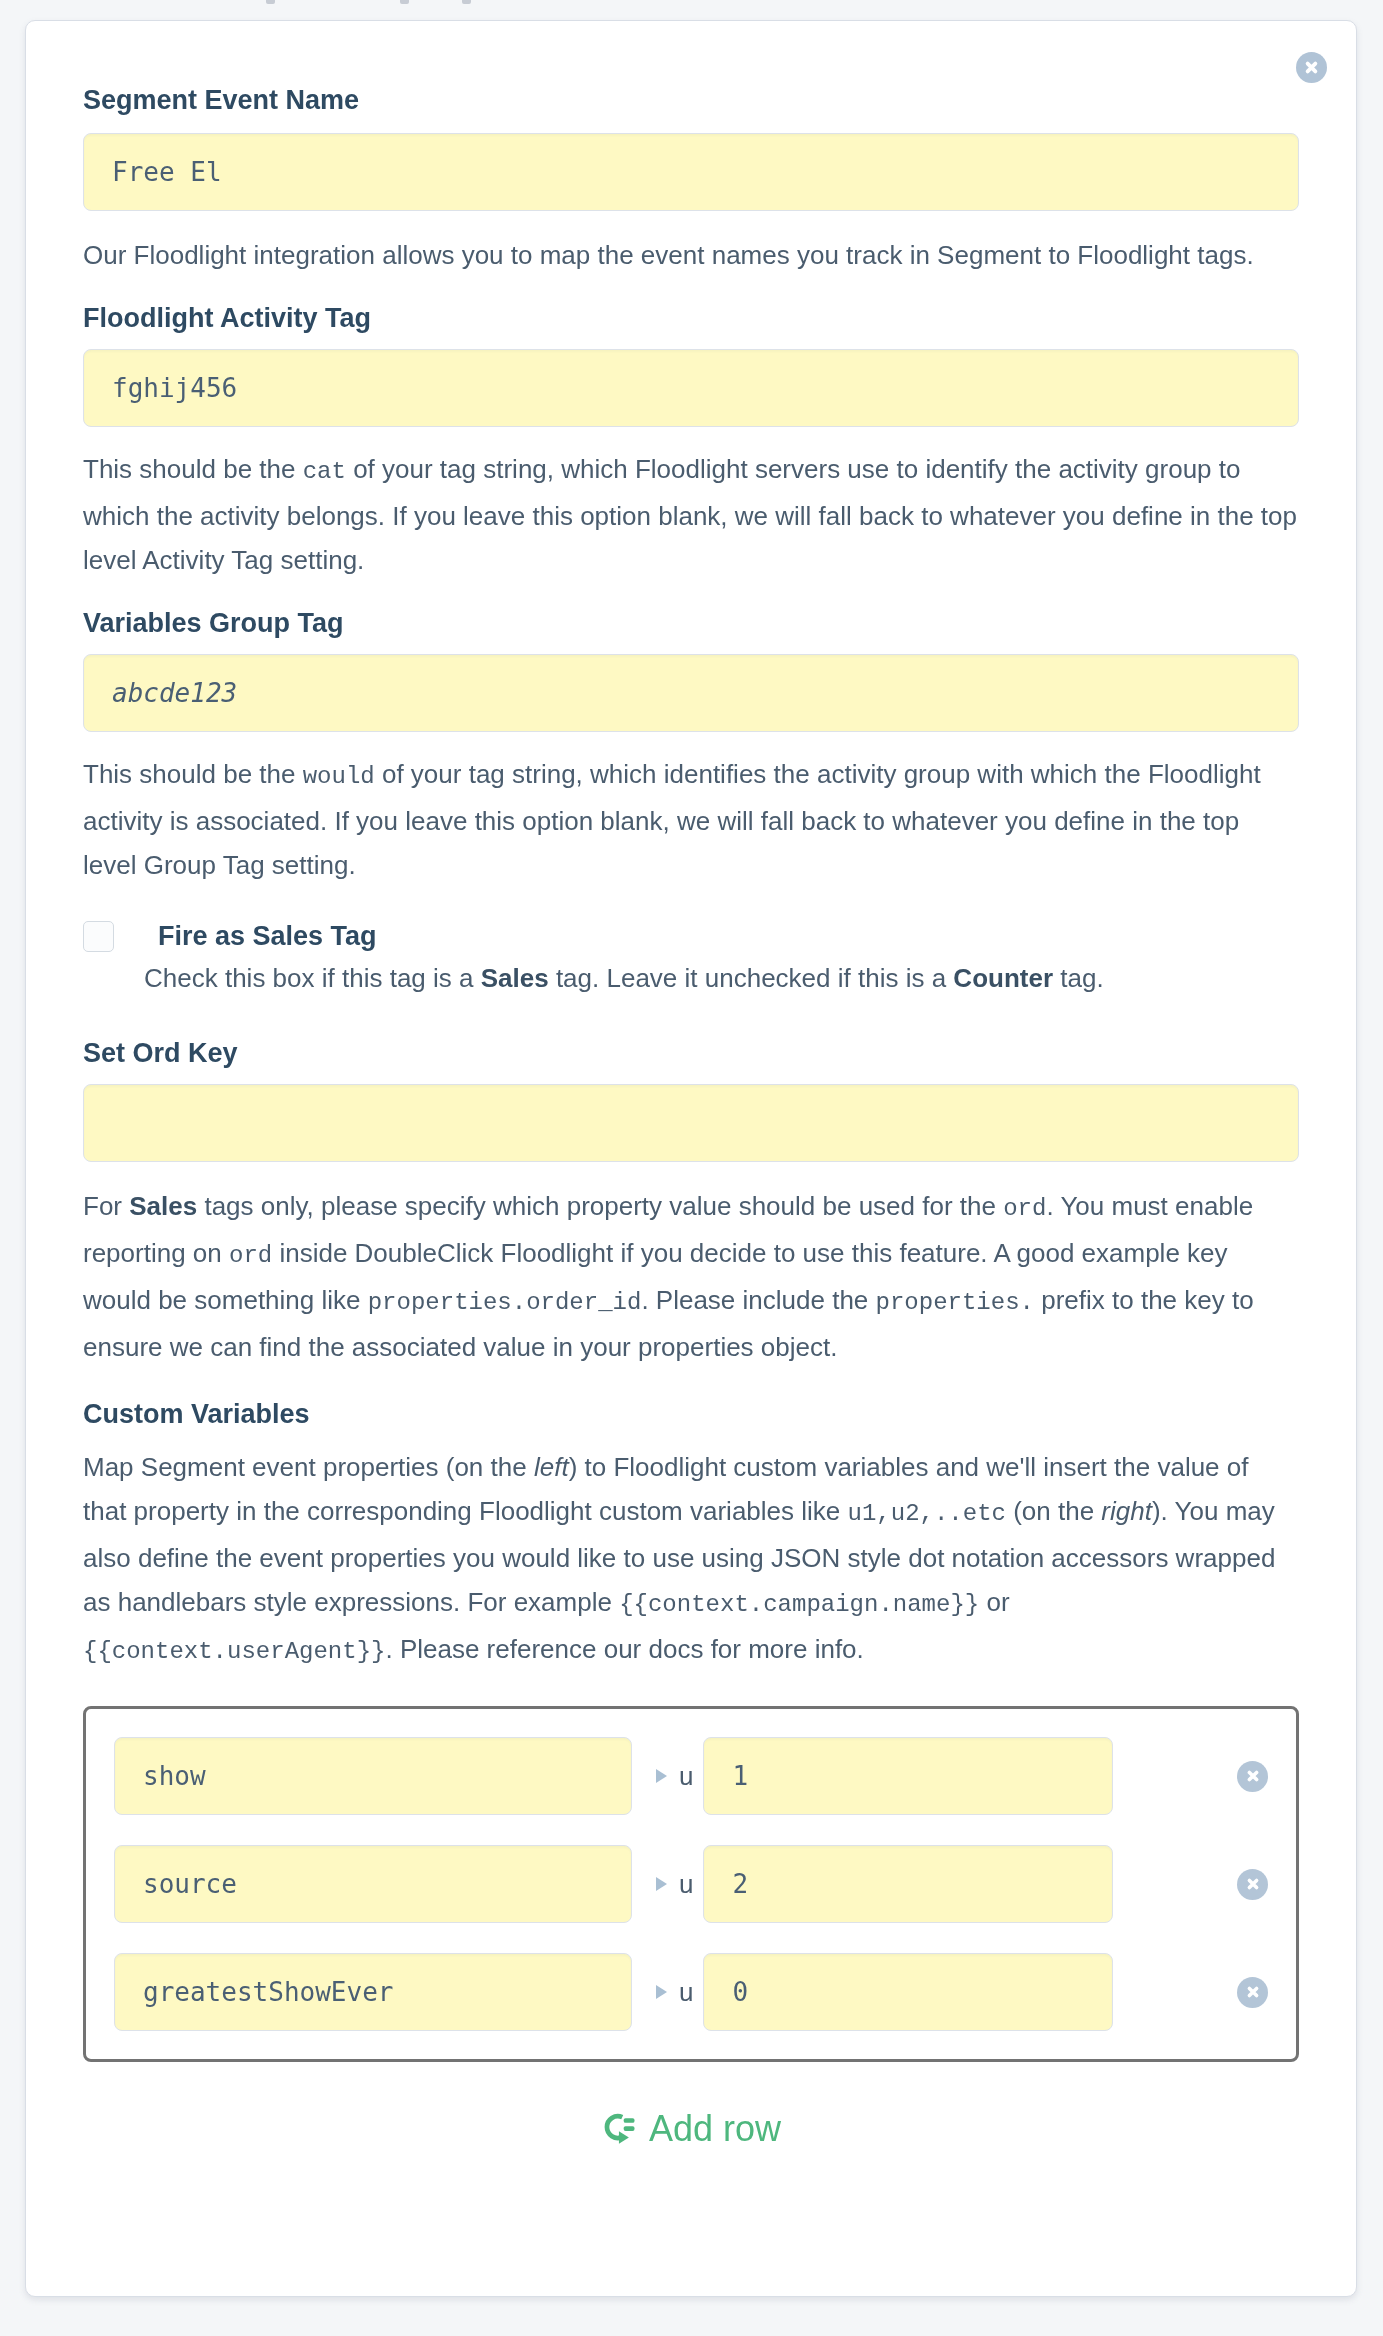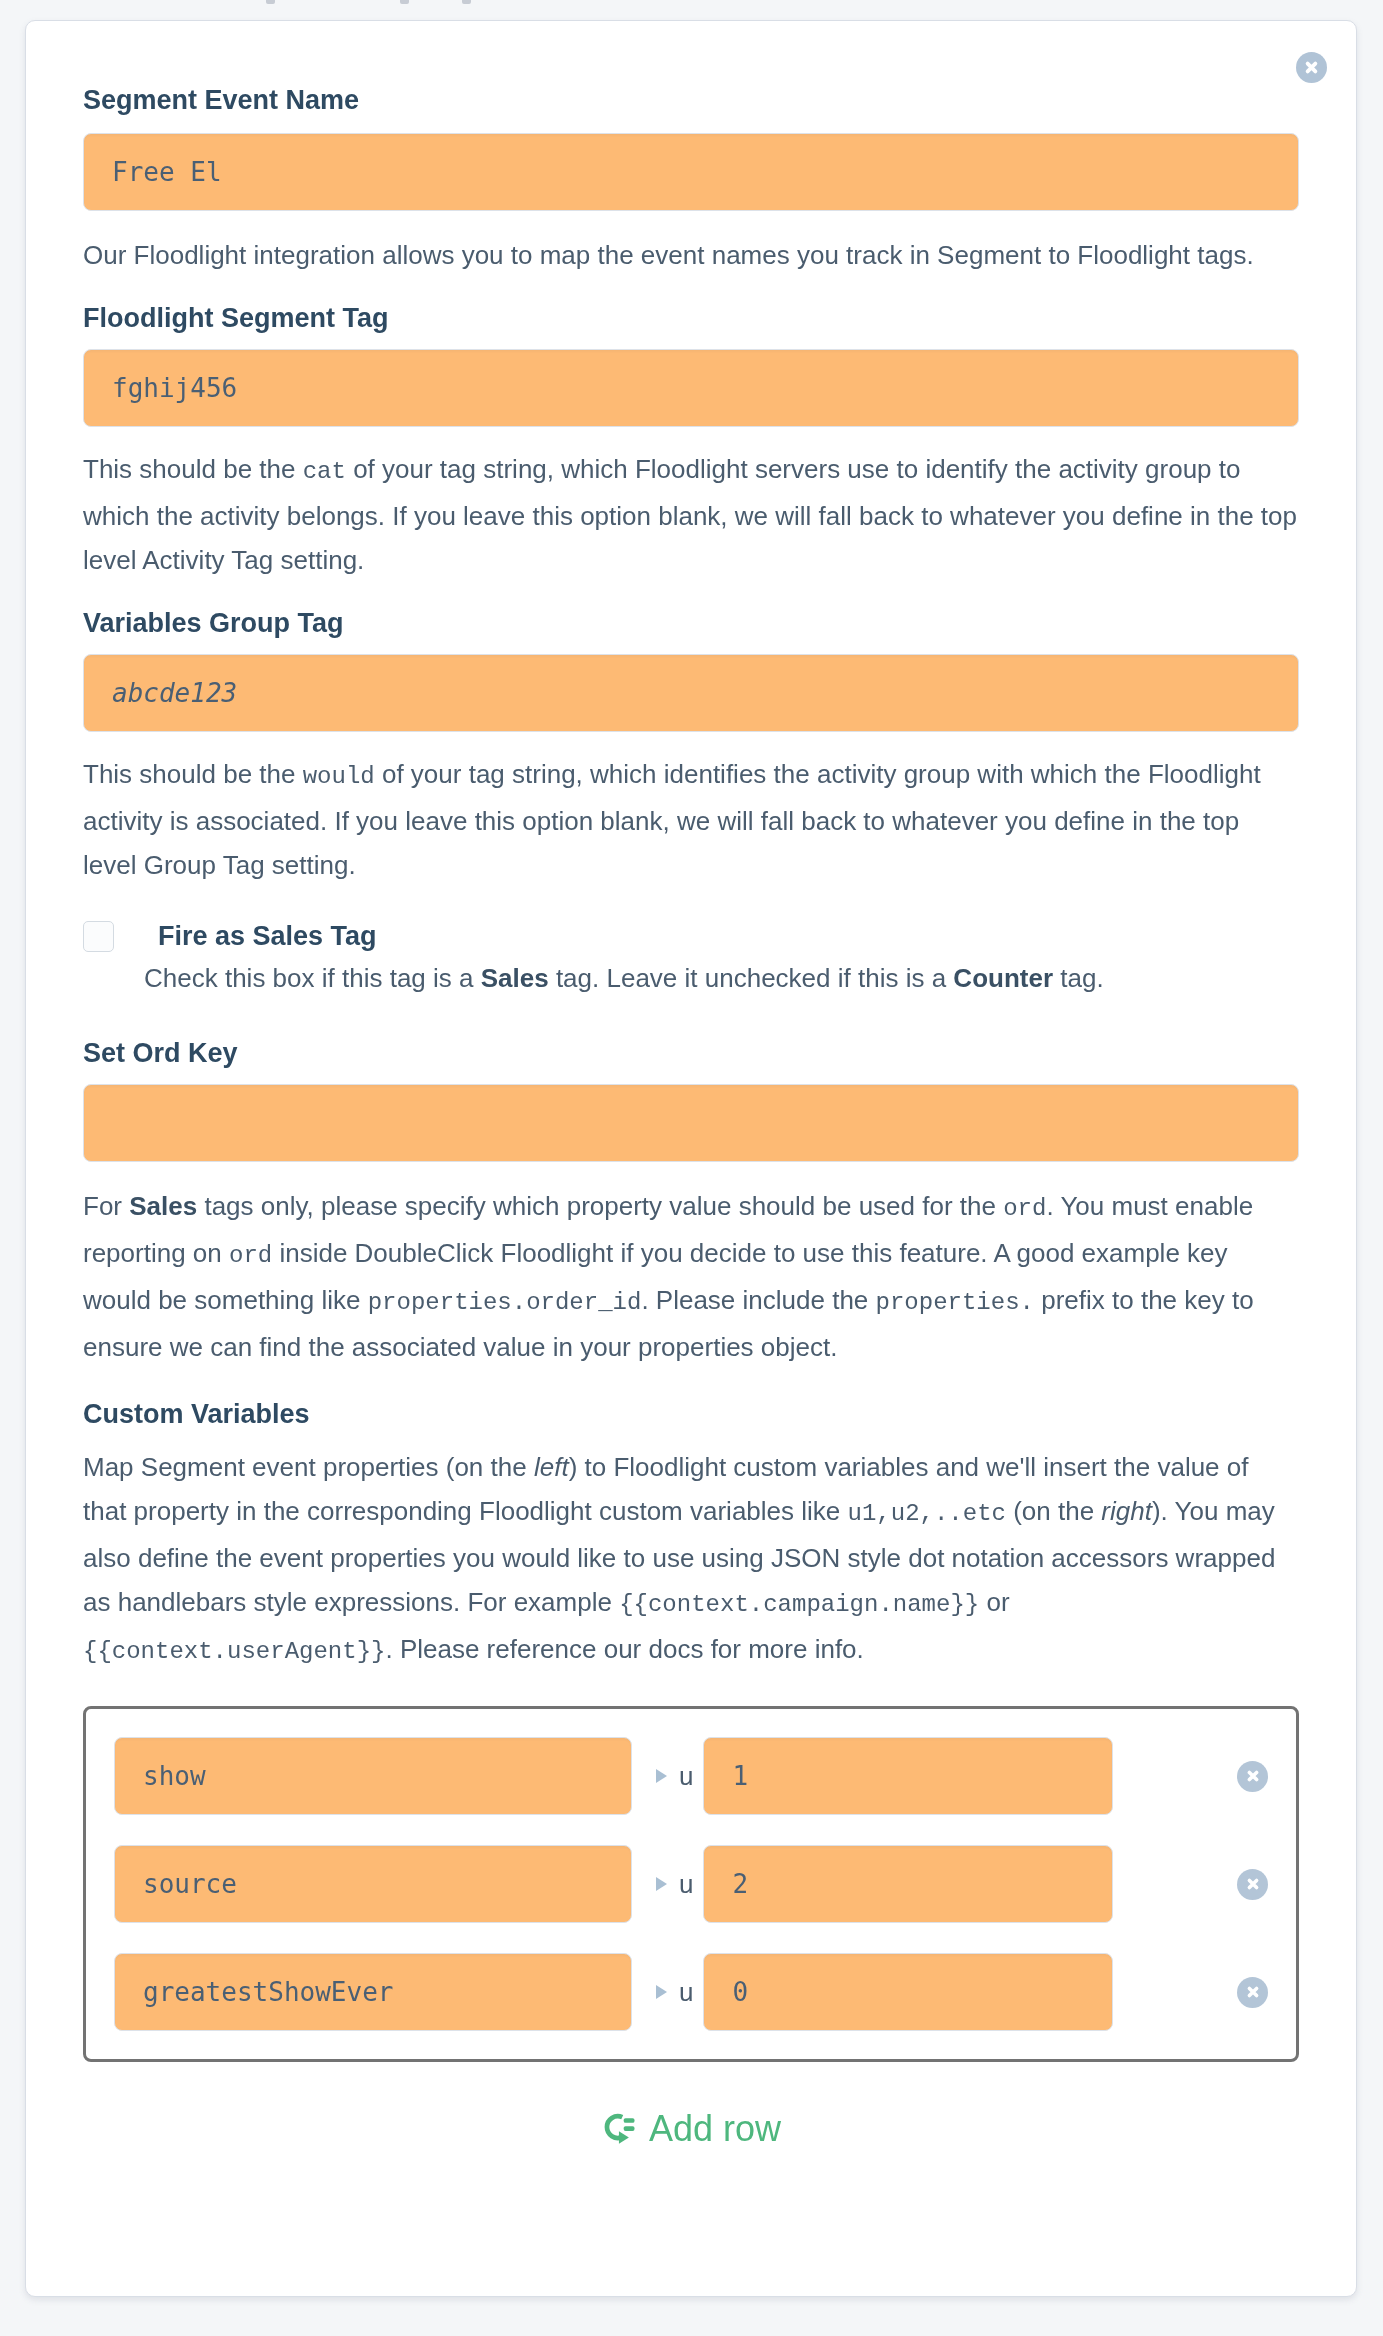--- a/index.html
+++ b/index.html
@@ -25,21 +25,21 @@
     cursor:pointer;
   }
   .section-title{
     margin:0;font-size:27px;font-weight:bold;color:#2e4a62;line-height:34px;
   }
   .mt-sec{margin-top:24px}
   .mt-ord{margin-top:38px}
   .mt-cv{margin-top:28px}
   .text-input{
     display:block;box-sizing:border-box;width:100%;height:78px;
-    background:#fdba74;border:1px solid #dde2e9;border-radius:8px;
+    background:#fef9c3;border:1px solid #dde2e9;border-radius:8px;
     padding:0 28px;margin-top:16px;outline:none;
     font-family:"DejaVu Sans Mono", monospace;font-size:26px;color:#4a5f74;
     box-shadow:inset 0 2px 2px rgba(40,60,90,.03);
   }
   .mt14{margin-top:14px}
   .italic-mono{font-style:italic;}
   .para{
     margin:22px 0 0 0;font-size:26px;line-height:44px;color:#4a5c6e;
   }
   .mt20{margin-top:20px}
@@ -92,21 +92,21 @@
     <svg width="15" height="15" viewBox="0 0 14 14">
       <path d="M3.4 3.4 L10.6 10.6 M10.6 3.4 L3.4 10.6" stroke="#ffffff" stroke-width="3.6" stroke-linecap="round" fill="none"></path>
     </svg>
   </button>
 
   <h2 class="section-title">Segment Event Name</h2>
   <input class="text-input" type="text" value="Free El" style="">
 
   <p class="para"><span>Our Floodlight integration allows you to map the event names you track in Segment to Floodlight tags.</span></p>
 
-  <h2 class="section-title mt-sec">Floodlight Segment Tag</h2>
+  <h2 class="section-title mt-sec">Floodlight Activity Tag</h2>
   <input class="text-input mt14" type="text" value="fghij456" style="">
   <p class="para mt20"><span>This should be the </span><span class="code">cat</span><span> of your tag string, which Floodlight servers use to identify the activity group to which the activity belongs. If you leave this option blank, we will fall back to whatever you define in the top level Activity Tag setting.</span></p>
 
   <h2 class="section-title mt-sec">Variables Group Tag</h2>
   <input class="text-input mt14 italic-mono" type="text" value="abcde123" style="">
   <p class="para mt20"><span>This should be the </span><span class="code">would</span><span> of your tag string, which identifies the activity group with which the Floodlight activity is associated. If you leave this option blank, we will fall back to whatever you define in the top level Group Tag setting.</span></p>
 
   <div class="checkbox-row">
     <div class="checkbox"></div>
     <div class="checkbox-label">Fire as Sales Tag</div>

